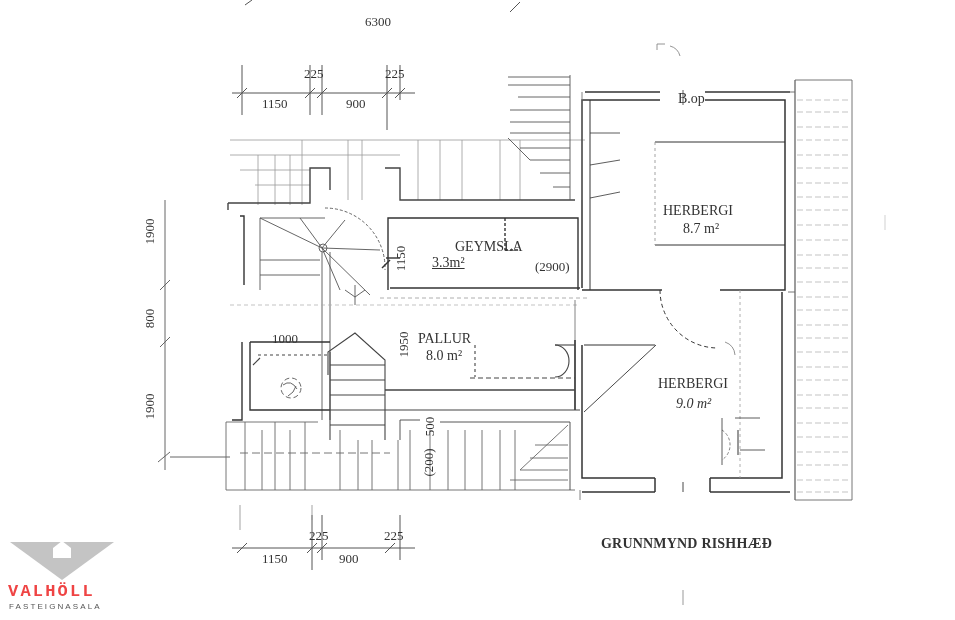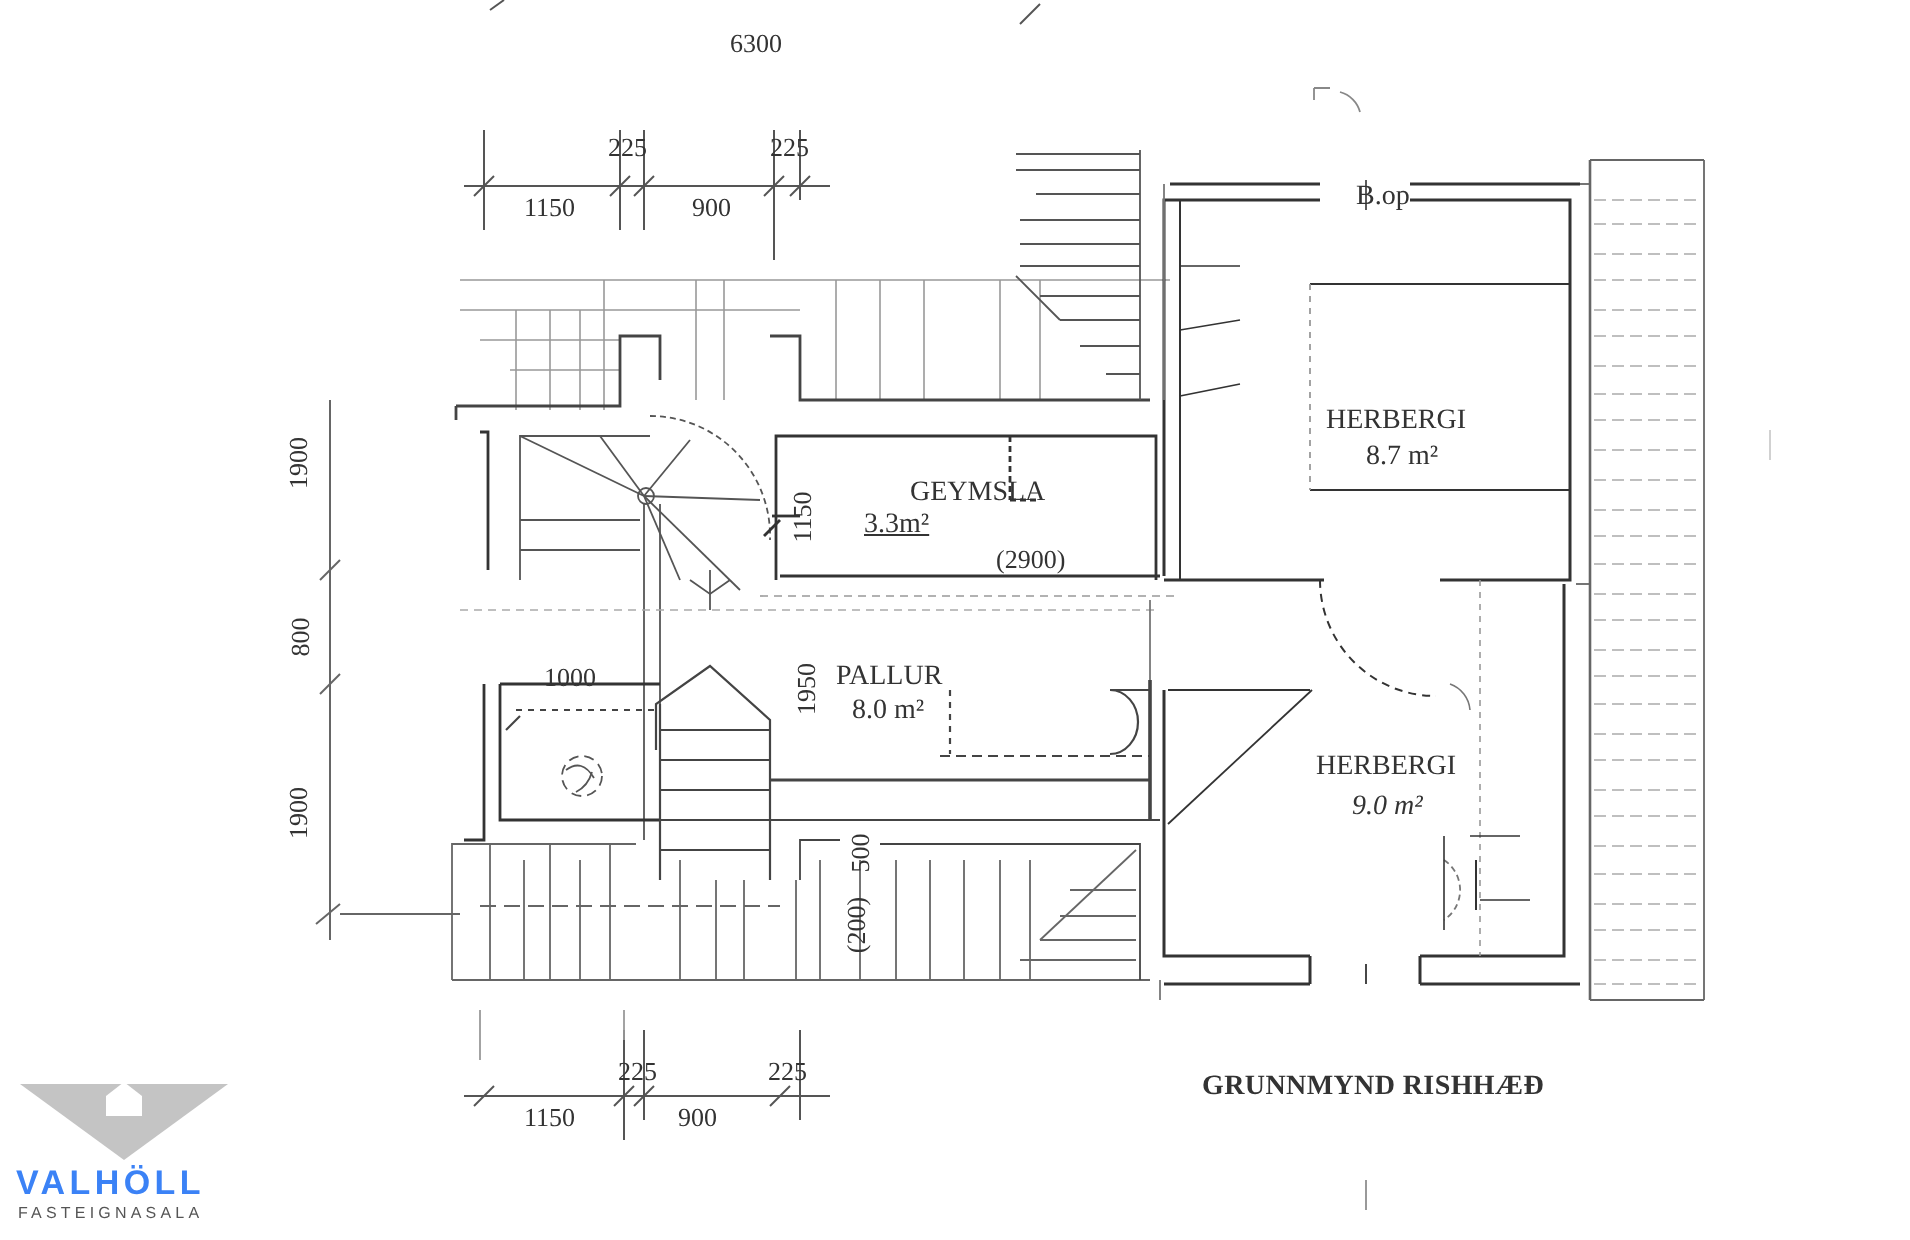--- a/index.html
+++ b/index.html
@@ -4,21 +4,21 @@
   <style>
     html, body { margin: 0; padding: 0; background: #ffffff; }
     body { width: 955px; height: 620px; position: relative; overflow: hidden; font-family: "Liberation Serif", serif; color: #2a2a2a; }
     #plan { position: absolute; left: 0; top: 0; width: 955px; height: 620px; }
     .lbl { position: absolute; font-family: "Liberation Serif", serif; color: #333; white-space: nowrap; line-height: 1; }
     .dim { font-size: 13px; }
     .room { font-size: 14px; text-align: center; }
     .vert { transform: rotate(-90deg); transform-origin: center center; }
     .title { font-size: 14px; letter-spacing: 0.2px; }
     #logo { position: absolute; left: 6px; top: 538px; width: 112px; height: 78px; }
-    #logo .brand { position: absolute; left: 2px; top: 44px; font-family: Liberation Sans, sans-serif; font-weight: bold; font-size: 17px; letter-spacing: 2.2px; color: #3b82f6; }
+    #logo .brand { position: absolute; left: 2px; top: 44px; font-family: Liberation Mono, monospace; font-weight: bold; font-size: 17px; letter-spacing: 2.2px; color: #ef4444; }
     #logo .sub { position: absolute; left: 3px; top: 64px; font-family: "Liberation Sans", sans-serif; font-size: 8px; letter-spacing: 2.1px; color: #555; }
   </style>
 </head>
 <body>
 
 <svg id="plan" viewBox="0 0 955 620" xmlns="http://www.w3.org/2000/svg">
   <g fill="none" stroke="#3a3a3a" stroke-width="1.4">
 
     <g stroke="#555" stroke-width="1">
       <line x1="232" y1="93" x2="415" y2="93"></line>
@@ -284,21 +284,21 @@
 <div class="lbl dim" style="left:339px; top:552px;">900</div>
 <div class="lbl dim" style="left:384px; top:529px;">225</div>
 
 <div class="lbl dim vert" style="left:136px; top:225px;">1900</div>
 <div class="lbl dim vert" style="left:140px; top:312px;">800</div>
 <div class="lbl dim vert" style="left:136px; top:400px;">1900</div>
 
 <div class="lbl dim vert" style="left:388px; top:252px;">1150</div>
 <div class="lbl room" style="left:412px; top:240px;margin-left:43px;">GEYMSLA</div>
 <div class="lbl room" style="left:432px; top:256px;text-decoration:underline;">3.3m²</div>
-<div class="lbl dim" style="left:498px; top:260px;margin-top:13px;">(2900)</div>
+<div class="lbl dim" style="left:535px; top:260px;">(2900)</div>
 
 <div class="lbl dim" style="left:272px; top:332px;">1000</div>
 <div class="lbl dim vert" style="left:390px; top:338px;">1950</div>
 <div class="lbl room" style="left:418px; top:332px;text-align:right;">PALLUR</div>
 <div class="lbl room" style="left:426px; top:349px;">8.0 m²</div>
 
 <div class="lbl dim vert" style="left:420px; top:420px;">500</div>
 <div class="lbl dim vert" style="left:414px; top:456px;">(200)</div>
 
 <div class="lbl room" style="left:663px; top:204px;">HERBERGI</div>

